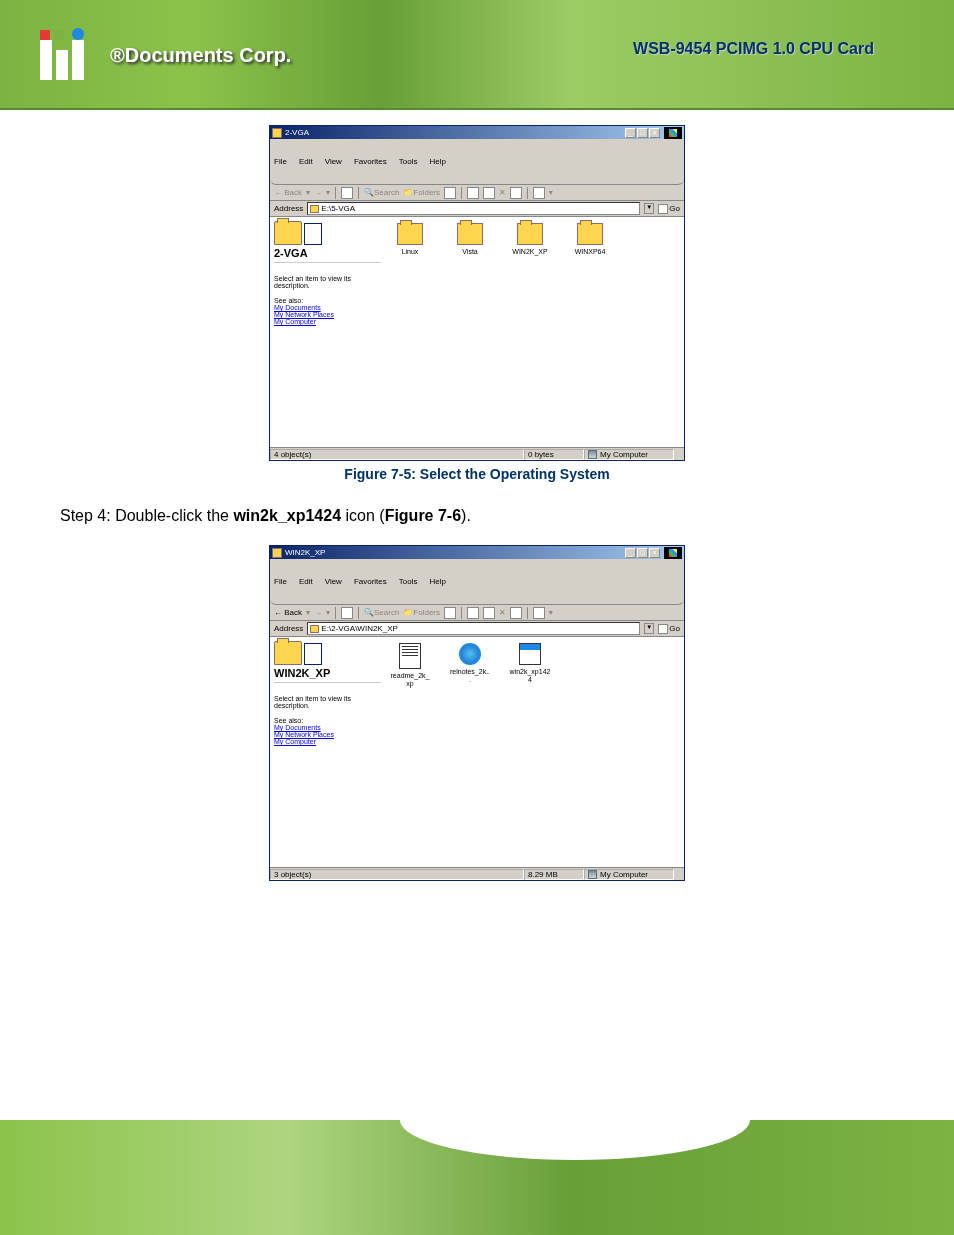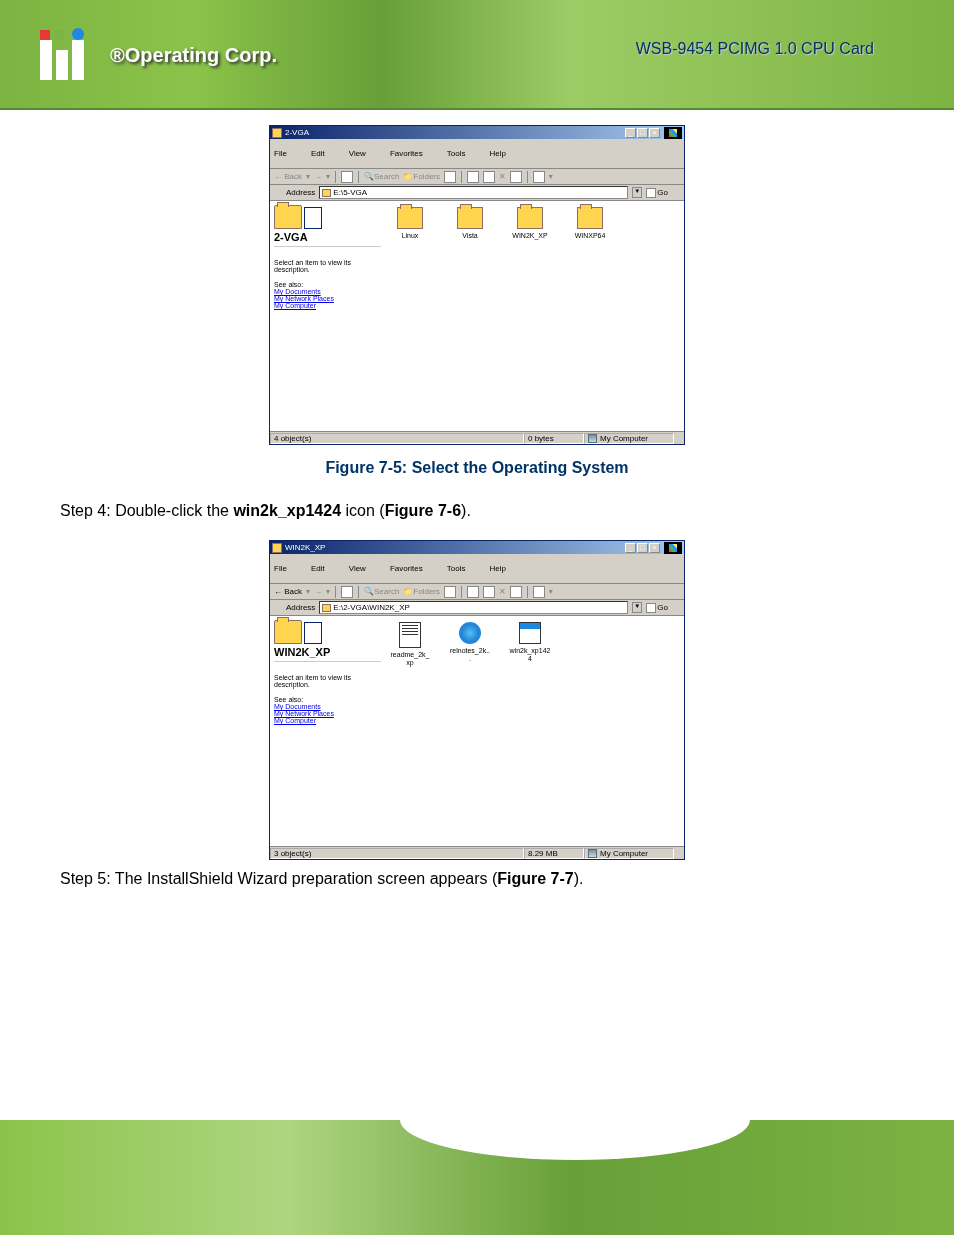--- a/index.html
+++ b/index.html
@@ -56,21 +56,21 @@
   .logo-text {
     color: #fff;
     font-weight: bold;
     font-size: 20px;
     text-shadow: 2px 2px 3px #333;
     margin-left: 10px;
   }
   .product-title {
     text-align: left;
     font-size: 16px;
-    font-weight: normal;
+    font-weight: bold;
     padding-right: 20px;
     position: absolute;
     top: 40px;
     right: 60px;
     color: #003366;
     text-shadow: 1px 1px 1px #ccc;
   }
   .page-body {
     position: relative;
     padding-top: 15px;
@@ -95,42 +95,43 @@
     justify-content: space-between;
   }
   .titlebar-left { display: flex; align-items: center; gap: 3px; }
   .titlebar-icon { width: 10px; height: 10px; background: #ffd54f; border: 1px solid #8d6e63; }
   .titlebar-controls { display: flex; gap: 1px; margin-left: auto; }
   .tbc-btn { width: 11px; height: 10px; background: #d4d0c8; border: 1px solid #fff; border-right-color:#888; border-bottom-color:#888; display:flex; align-items:center; justify-content:center; font-size:7px; line-height:1; }
   .titlebar-flag { width: 18px; height: 12px; background: #000; margin-left: 4px; display:flex; align-items:center; justify-content:center;}
   .flag-inner { width:8px; height:8px; background: linear-gradient(45deg,#f44336 25%, #4caf50 25% 50%, #2196f3 50% 75%, #ffeb3b 75%);}
   .menubar {
     display: flex;
-    gap: 24px;
-    padding: 10px 4px;
+    gap: 12px;
+    padding: 18px 4px;
     background: #d4d0c8;
     border-bottom: 1px solid #888;
+    border-radius: 6px;
   }
   .menubar span { cursor: default; }
   .toolbar {
     display: flex;
     align-items: center;
     padding: 1px 4px;
     border-bottom: 1px solid #888;
     gap: 4px;
     height: 16px;
   }
   .toolbar .sep { width:1px; height:12px; background:#888; margin: 0 1px;}
   .toolbar span { color: #888; }
   .toolbar .active { color:#000; }
   .toolbar-icon { width:12px; height:12px; background:#fff; border:1px solid #888; display:inline-block;}
   .address {
     display: flex;
     align-items: center;
-    padding: 1px 16px;
+    padding: 1px 4px;
     border-bottom: 1px solid #888;
     height: 16px;
     gap: 4px;
   }
   .address-input {
     flex: 1;
     background: #fff;
     border: 1px inset #888;
     height: 13px;
     display: flex;
@@ -188,21 +189,21 @@
     height: 13px;
     align-items: center;
   }
   .status-seg { border: 1px inset #fff; padding: 0 3px; height:11px; display:flex; align-items:center;}
   .status-seg.left { flex: 1;}
   .status-seg.mid { width: 60px;}
   .status-seg.right { width: 90px; display:flex; gap:3px;}
   .comp-icon { width:9px; height:9px; background: linear-gradient(#78909c,#cfd8dc); border:1px solid #546e7a;}
   .grip { width:10px; background: repeating-linear-gradient(45deg,#888,#888 1px,#d4d0c8 1px,#d4d0c8 3px);}
 
-  .caption { font-weight: bold; font-size: 16px; color: #003366; margin: 14px 0 25px; }
+  .caption { font-weight: bold; font-size: 14px; color: #003366; margin: 5px 0 25px; }
   .step-text { font-size: 16px; margin: 10px 0 10px 60px; }
   .page-num {
     position: absolute;
     bottom: 50px;
     left: 60px;
     font-size: 14px;
     color:#003366;
     font-weight:bold;
   }
 </style>
@@ -212,21 +213,21 @@
 <div class="header-banner">
   <div class="logo">
     <div class="logo-icon">
       <div class="logo-bar red"></div>
       <div class="logo-bar green"></div>
       <div class="logo-bar blue"></div>
       <div class="logo-bar" style="height:40px"></div>
       <div class="logo-bar" style="height:30px"></div>
       <div class="logo-bar" style="height:40px"></div>
     </div>
-    <div class="logo-text">®Operating Corp.</div>
+    <div class="logo-text">®Documents Corp.</div>
   </div>
   <div class="product-title">WSB-9454 PCIMG 1.0 CPU Card</div>
 </div>
 
 <div class="page-body">
 
   <div class="figure-wrap">
     <div class="explorer">
       <div class="titlebar">
         <div class="titlebar-left">
@@ -433,20 +434,17 @@
         <div class="status-seg mid">8.29 MB</div>
         <div class="status-seg right">
           <div class="comp-icon"></div>
           <span>My Computer</span>
         </div>
         <div class="grip"></div>
       </div>
     </div>
   </div>
 
-  <div class="step-text">
-    <span>Step 5:   The InstallShield Wizard preparation screen appears (</span><b>Figure 7-7</b><span>).</span>
-  </div>
 
 </div>
 
 <div class="page-num">Page 152</div>
 <div class="footer-banner"></div>
 
 </body></html>

